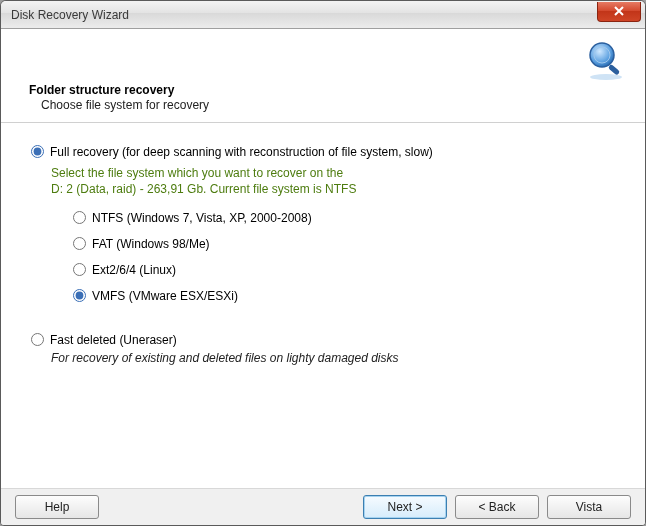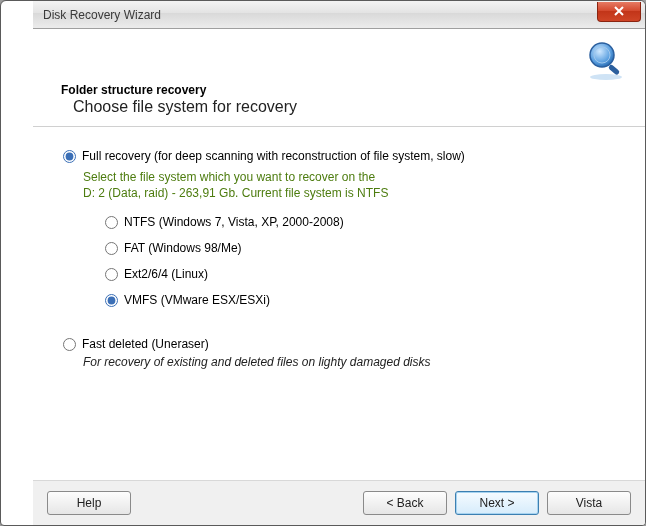--- a/index.html
+++ b/index.html
@@ -14,21 +14,20 @@
     .window {
       width: 646px;
       height: 526px;
       background: #fff;
       border: 1px solid #5a5a5a;
       border-radius: 6px 6px 4px 4px;
       box-shadow: 0 0 8px rgba(0,0,0,0.4);
       display: flex;
       flex-direction: column;
       overflow: hidden;
-      padding-left: 32px;
     }
     .titlebar {
       height: 28px;
       background: linear-gradient(to bottom, #f3f3f3 0%, #e3e3e3 45%, #d9d9d9 46%, #ececec 100%);
       border-bottom: 1px solid #9f9f9f;
       display: flex;
       align-items: center;
       padding: 0 0 0 10px;
       position: relative;
     }
@@ -57,54 +56,54 @@
     .header-pane {
       background: #fff;
       padding: 10px 18px 10px 28px;
       border-bottom: 1px solid #d0d0d0;
       display: flex;
       align-items: flex-start;
       min-height: 58px;
     }
     .header-text { flex: 1; }
     .header-title { font-weight: bold; font-size: 12px; color: #000; margin-top: 44px; }
-    .header-sub { font-size: 16px; color: #222; padding-left: 12px; margin-top: 1px; }
+    .header-sub { font-size: 12px; color: #222; padding-left: 12px; margin-top: 1px; }
     .header-icon {
       width: 42px; height: 42px;
       margin-left: 8px;
     }
     .content {
       flex: 1;
       background: #fff;
       padding: 22px 30px 10px 30px;
       overflow: auto;
     }
     .radio-row {
       display: flex;
-      align-items: flex-end;
+      align-items: flex-start;
       margin-bottom: 3px;
     }
     .radio-row input[type=radio] {
       margin-right: 6px;
       accent-color: #3b6fb6;
     }
     .radio-label { color: #000; }
     .desc-block {
       margin: 6px 0 14px 20px;
       color: #4d7c0f;
       line-height: 1.35;
     }
     .fs-options {
       margin: 0 0 30px 42px;
     }
     .fs-options .radio-row { margin-bottom: 12px; }
     .fast-block { margin-top: 6px; }
     .fast-desc { margin: 4px 0 0 20px; color: #222; font-style: italic; }
     .footer {
-      height: 45px;
+      height: 37px;
       background: #f0f0f0;
       border-top: 1px solid #d8d8d8;
       display: flex;
       align-items: center;
       padding: 0 14px;
     }
     .btn {
       min-width: 84px;
       height: 24px;
       border: 1px solid #8a8a8a;
@@ -197,18 +196,18 @@
         <span class="radio-label">Fast deleted (Uneraser)</span>
       </div>
       <div class="fast-desc">For recovery of existing and deleted files on lighty damaged disks</div>
     </div>
 
   </div>
 
   <div class="footer">
     <button class="btn">Help</button>
     <div class="spacer"></div>
+    <button class="btn default">Next &gt;</button>
     <button class="btn">&lt; Back</button>
-    <button class="btn default">Next &gt;</button>
     <button class="btn">Vista</button>
   </div>
 
 </div>
 
 </body></html>

